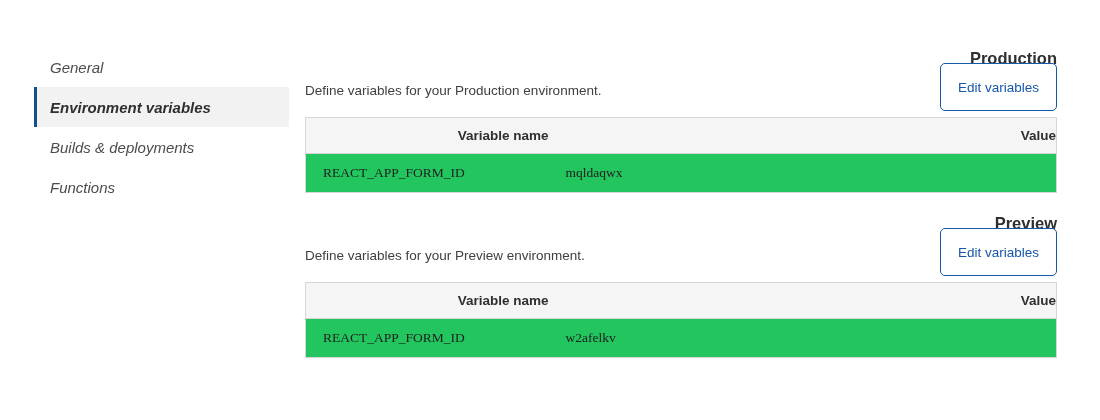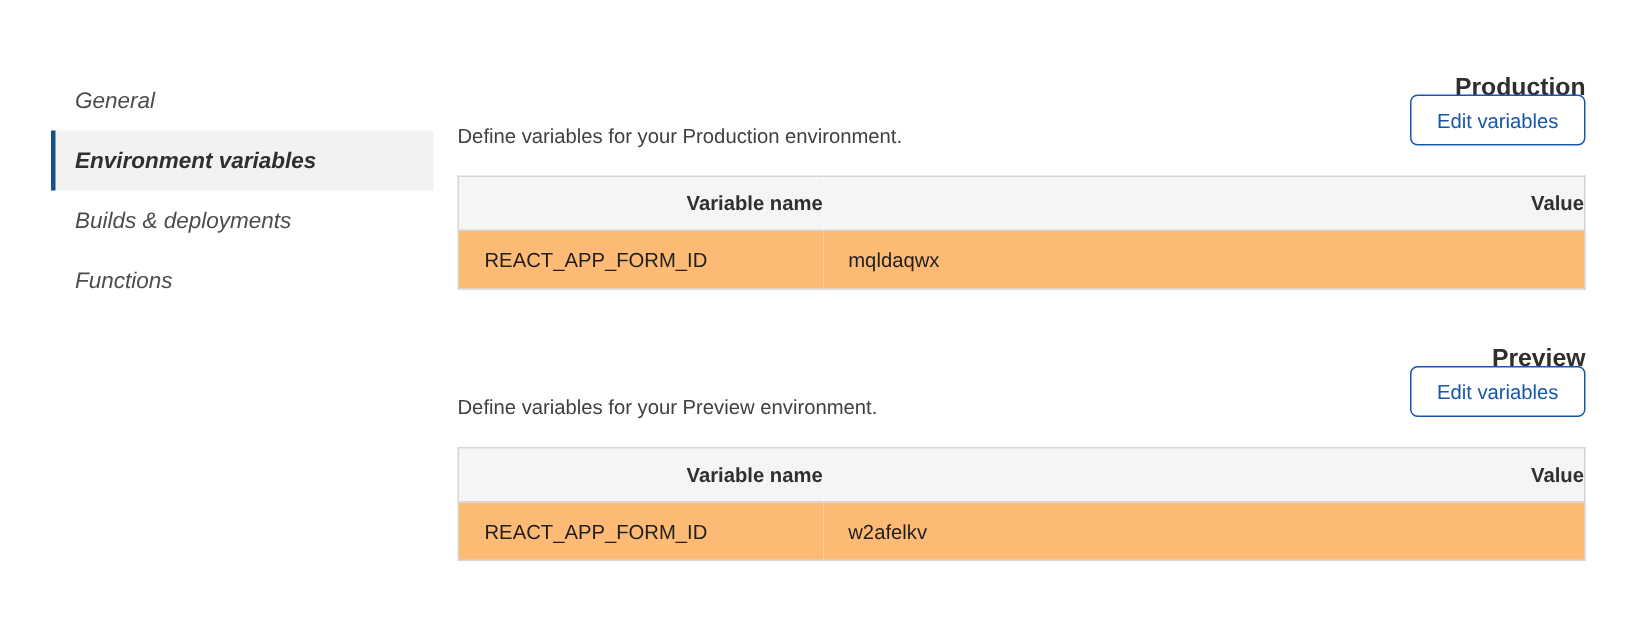--- a/index.html
+++ b/index.html
@@ -44,38 +44,38 @@
     font-weight:700;
     color:var(--text-dark);
   }
 
   
   .main{
     position:absolute;
     left:305px; right:43px; top:48px;
   }
   .section{ position:relative; }
-  .section + .section{ margin-top:36px; }
+  .section + .section{ margin-top:20px; }
   .section-title{
     font-size:16.5px;
     font-weight:700;
     color:var(--text-dark);
     line-height:20px;
     text-align:right;
   }
   .section-desc{
     margin-top:14px;
     font-size:13.5px;
     color:var(--text-mid);
     line-height:18px;
   }
   .edit-btn{
     position:absolute;
     right:0; top:15px;
-    height:34px;
+    height:48px;
     padding:0 17px;
     background:#ffffff;
     border:1px solid var(--accent);
     border-radius:5px;
     color:var(--accent);
     font-size:13.5px;
     font-family:"Liberation Sans", sans-serif;
     cursor:pointer;
   }
   .var-table{
@@ -92,24 +92,24 @@
     padding:0 0 0 17px;
     font-size:13.5px;
     font-weight:700;
     color:var(--text-dark);
     border-bottom:1px solid var(--border);
   }
   .var-table th.col-name{ width:243px; }
   .var-table td{
     height:39px;
     padding:0 0 0 17px;
-    font-family:Liberation Sans, sans-serif;
+    font-family:Liberation Serif, serif;
     font-size:13.5px;
     color:#1f1f1f;
-    background:#fdba74;
+    background:#22c55e;
   }
 </style>
 </head>
 <body>
 
 <nav class="sidebar">
   <div class="side-item">General</div>
   <div class="side-item selected">Environment variables</div>
   <div class="side-item">Builds &amp; deployments</div>
   <div class="side-item">Functions</div>

